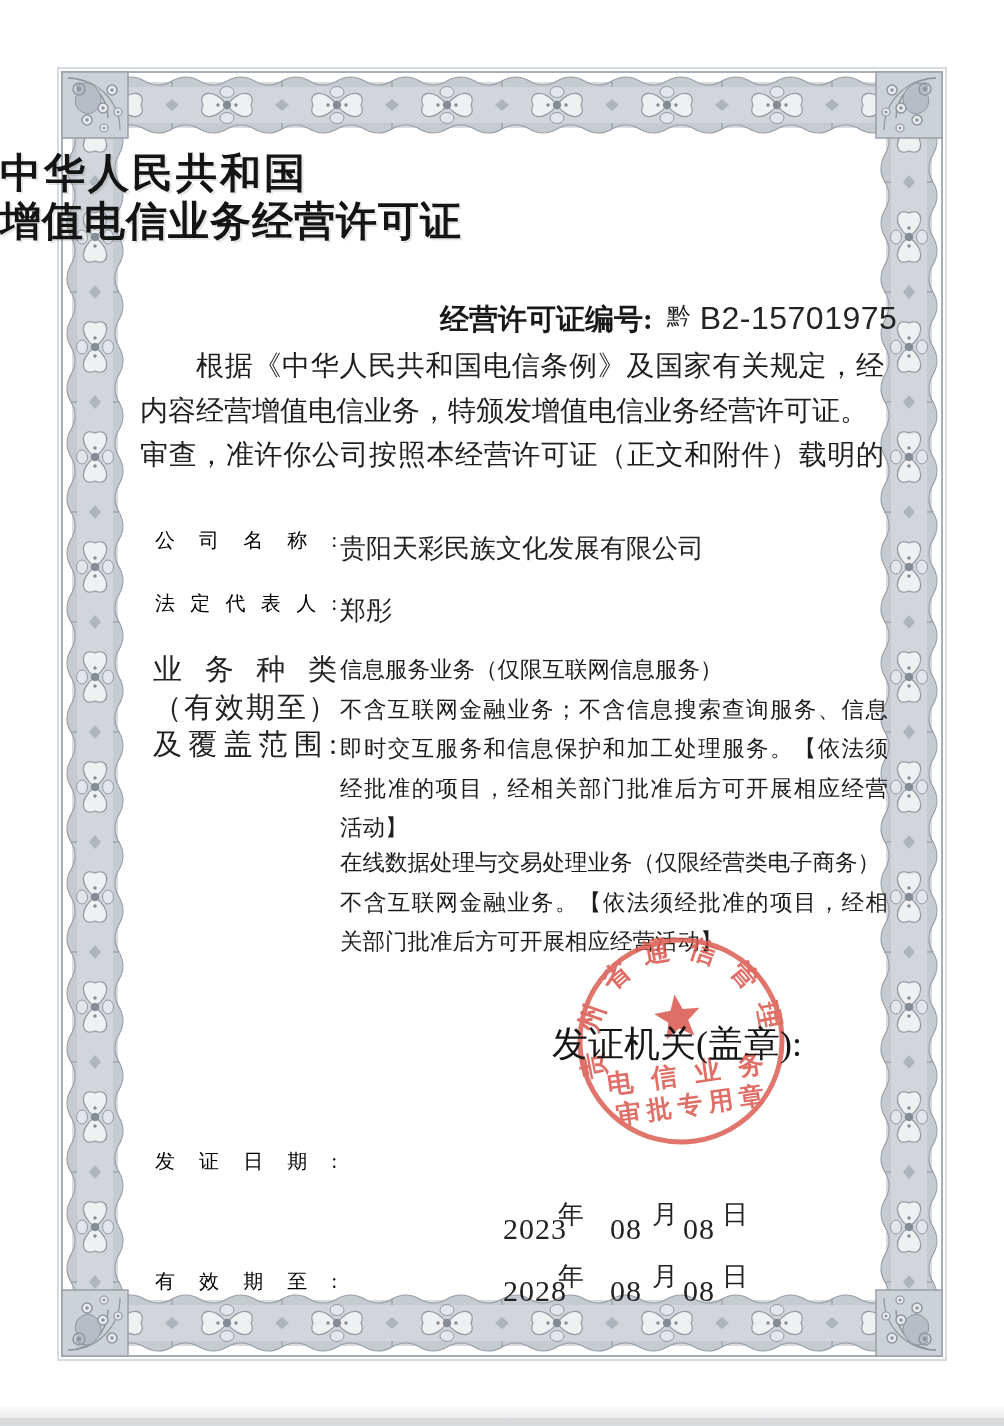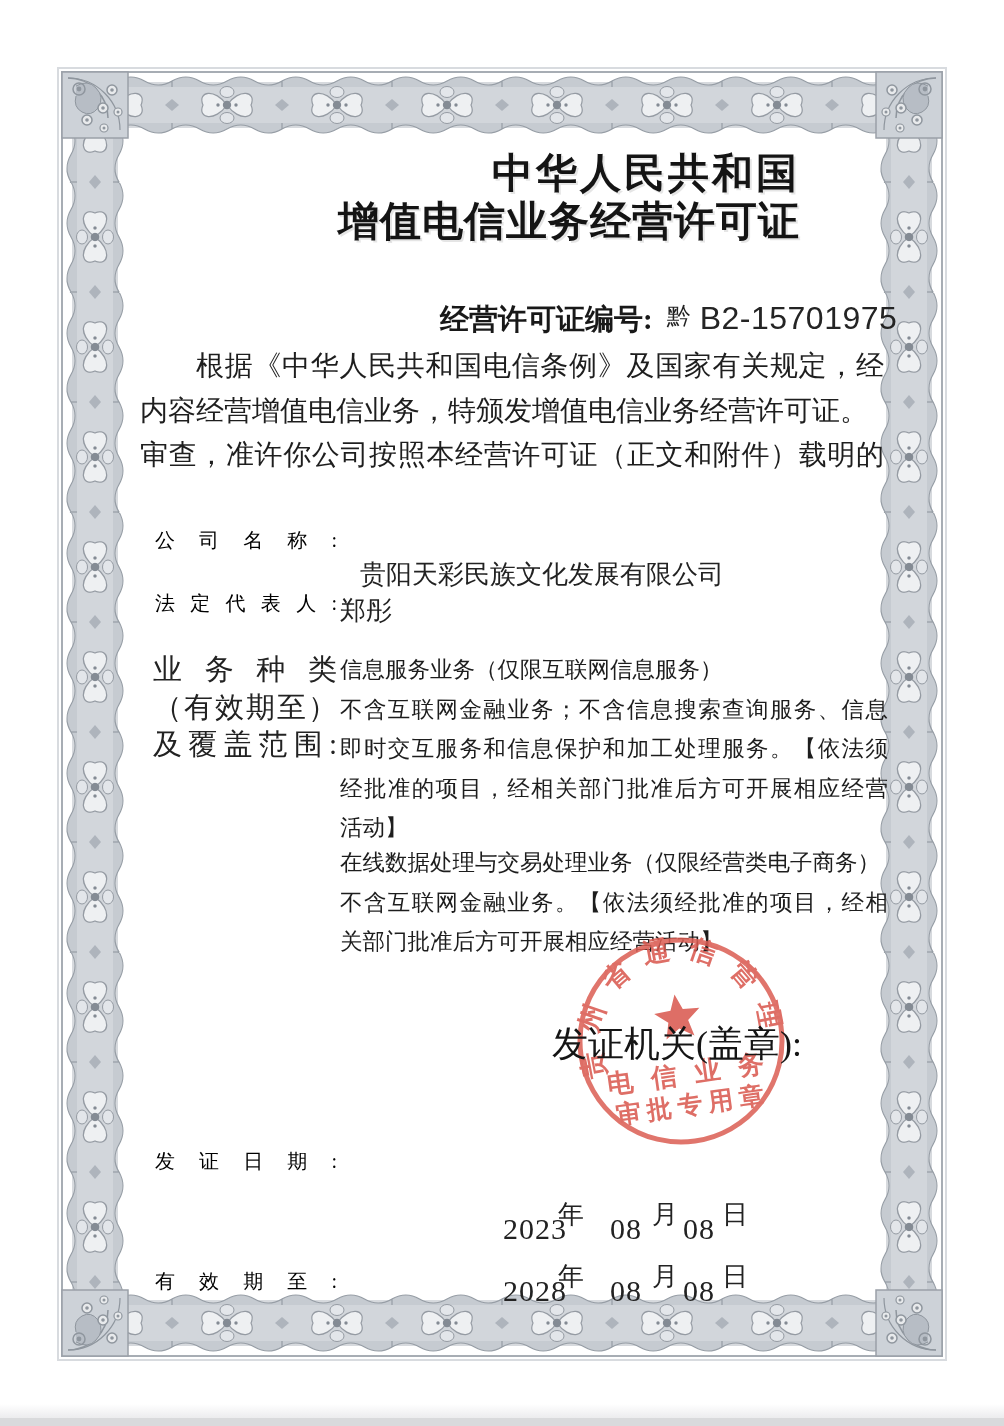--- a/index.html
+++ b/index.html
@@ -4,21 +4,21 @@
 <style>
   html,body{margin:0;padding:0;background:#ffffff;}
   .page{
     position:relative;width:1004px;height:1426px;background:#ffffff;overflow:hidden;
     font-family:"Liberation Serif","DejaVu Serif",serif;color:#1e1e1e;
   }
   .abs{position:absolute;}
   svg{display:block;}
 
   
-  .title{left:0;width:800px;text-align:right;font-weight:bold;color:#141414;
+  .title{left:0;width:800px;text-align:left;font-weight:bold;color:#141414;
          text-shadow:2px 2px 0 rgba(40,40,40,0.12);}
   .title1{top:146px;font-size:41px;letter-spacing:3px;}
   .title2{top:194px;font-size:41px;letter-spacing:1px;}
 
   .licline{left:440px;top:300px;display:flex;align-items:flex-start;}
   .licline .lbl{font-size:29px;font-weight:bold;color:#181818;}
   .licline .region{font-size:24px;margin-left:14px;color:#222;}
   .licline .num{font-family:"Liberation Sans","DejaVu Sans",sans-serif;
                 font-size:32px;margin-left:9px;color:#242424;letter-spacing:0.5px;}
 
@@ -147,21 +147,21 @@
     <span class="num">B2-15701975</span>
   </div>
 
   <div class="abs intro">
     <div class="iline indent">根据《中华人民共和国电信条例》及国家有关规定，经</div>
     <div class="iline last">内容经营增值电信业务，特颁发增值电信业务经营许可证。</div>
     <div class="iline">审查，准许你公司按照本经营许可证（正文和附件）载明的</div>
   </div>
 
   <div class="abs flabel" style="left:155px;top:527px;">公司名称:</div>
-  <div class="abs fvalue" style="left:340px;top:557px;margin-left:20px;">贵阳天彩民族文化发展有限公司</div>
+  <div class="abs fvalue" style="left:340px;top:531px;">贵阳天彩民族文化发展有限公司</div>
 
   <div class="abs flabel" style="left:155px;top:590px;">法定代表人:</div>
   <div class="abs fvalue" style="left:340px;top:593px;">郑彤</div>
 
   <div class="abs blabel">
     <div>业务种类</div>
     <div>（有效期至）</div>
     <div>及覆盖范围:</div>
   </div>
 

